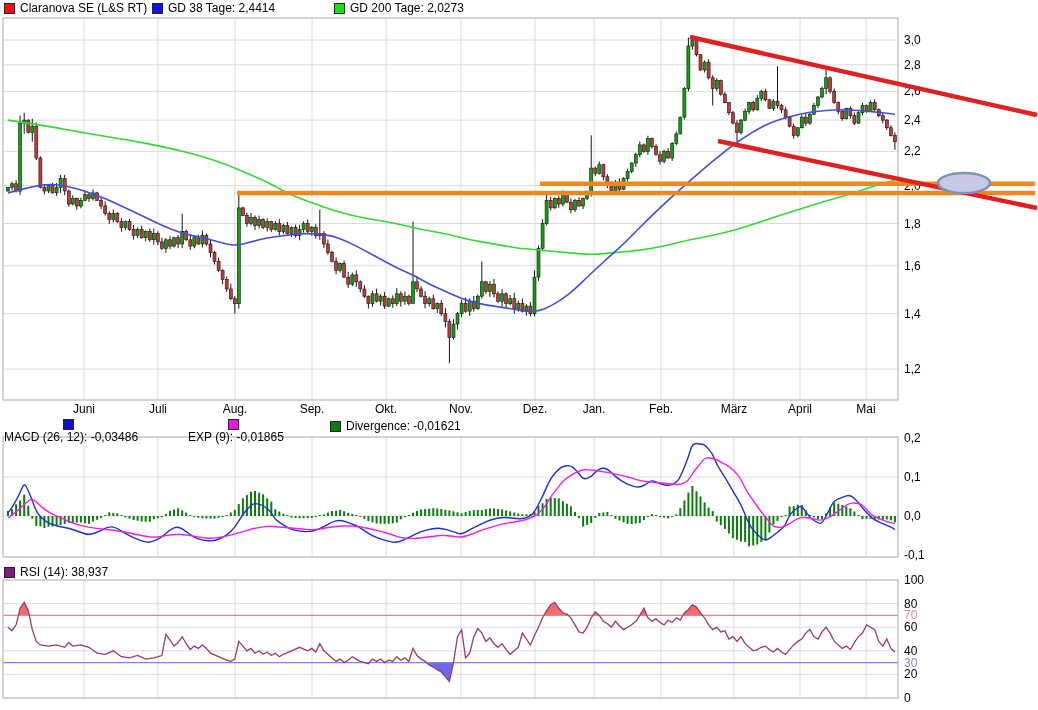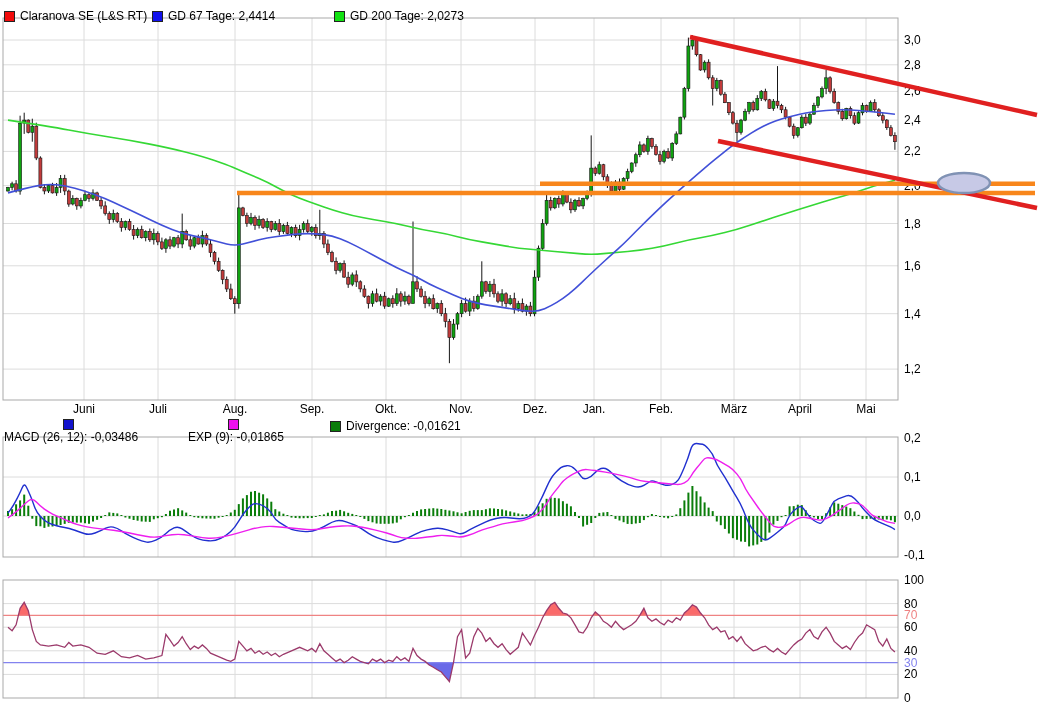--- a/index.html
+++ b/index.html
@@ -794,28 +794,28 @@
       </g>
       <g>
         <line x1="237" y1="192.9" x2="1035" y2="192.9" stroke="#F8861B" stroke-width="4.5"></line>
         <line x1="540" y1="183.8" x2="1035" y2="183.8" stroke="#F8861B" stroke-width="4.5"></line>
         <line x1="690" y1="37" x2="1037" y2="115" stroke="#E02020" stroke-width="4.5"></line>
         <line x1="718" y1="141" x2="1037" y2="208" stroke="#E02020" stroke-width="4.5"></line>
         <ellipse cx="964" cy="183" rx="26" ry="10" fill="#C7C9E6" stroke="#8092B4" stroke-width="2.5"></ellipse>
       </g>
     </svg>
 
-  <div class="legend-row" style="top:8px;text-align:right;">
+  <div class="legend-row" style="top:0;text-align:right;">
     <span class="legend-item" style="left:4px;">
       <span class="swatch" style="background: rgb(242, 12, 12);"></span>
       <span class="legend-label">Claranova SE (L&amp;S RT)</span>
     </span>
     <span class="legend-item" style="left:152px;">
       <span class="swatch" style="background: rgb(18, 18, 238);"></span>
-      <span class="legend-label">GD 67 Tage: 2,4414</span>
+      <span class="legend-label">GD 38 Tage: 2,4414</span>
     </span>
     <span class="legend-item" style="left:290px;padding-left:44px;">
       <span class="swatch" style="background: rgb(18, 226, 18);"></span>
       <span class="legend-label">GD 200 Tage: 2,0273</span>
     </span>
   </div>
 
   <div class="legend-row" style="top:418px;">
     <span class="legend-item" style="left:4px;flex-direction:column;">
       <span class="swatch" style="background: rgb(18, 18, 204);"></span>
@@ -824,14 +824,20 @@
     <span class="legend-item" style="left:188px;flex-direction:column;">
       <span class="swatch" style="background: rgb(238, 18, 238);"></span>
       <span class="legend-label">EXP (9): -0,01865</span>
     </span>
     <span class="legend-item" style="left:330px;text-align:right;">
       <span class="swatch" style="background: rgb(10, 125, 10);"></span>
       <span class="legend-label">Divergence: -0,01621</span>
     </span>
   </div>
 
+  <div class="legend-row" style="top:564px;">
+    <span class="legend-item" style="left:4px;">
+      <span class="swatch" style="background: rgb(128, 26, 128);"></span>
+      <span class="legend-label">RSI (14): 38,937</span>
+    </span>
+  </div>
 
 </div>
 
 </body></html>

